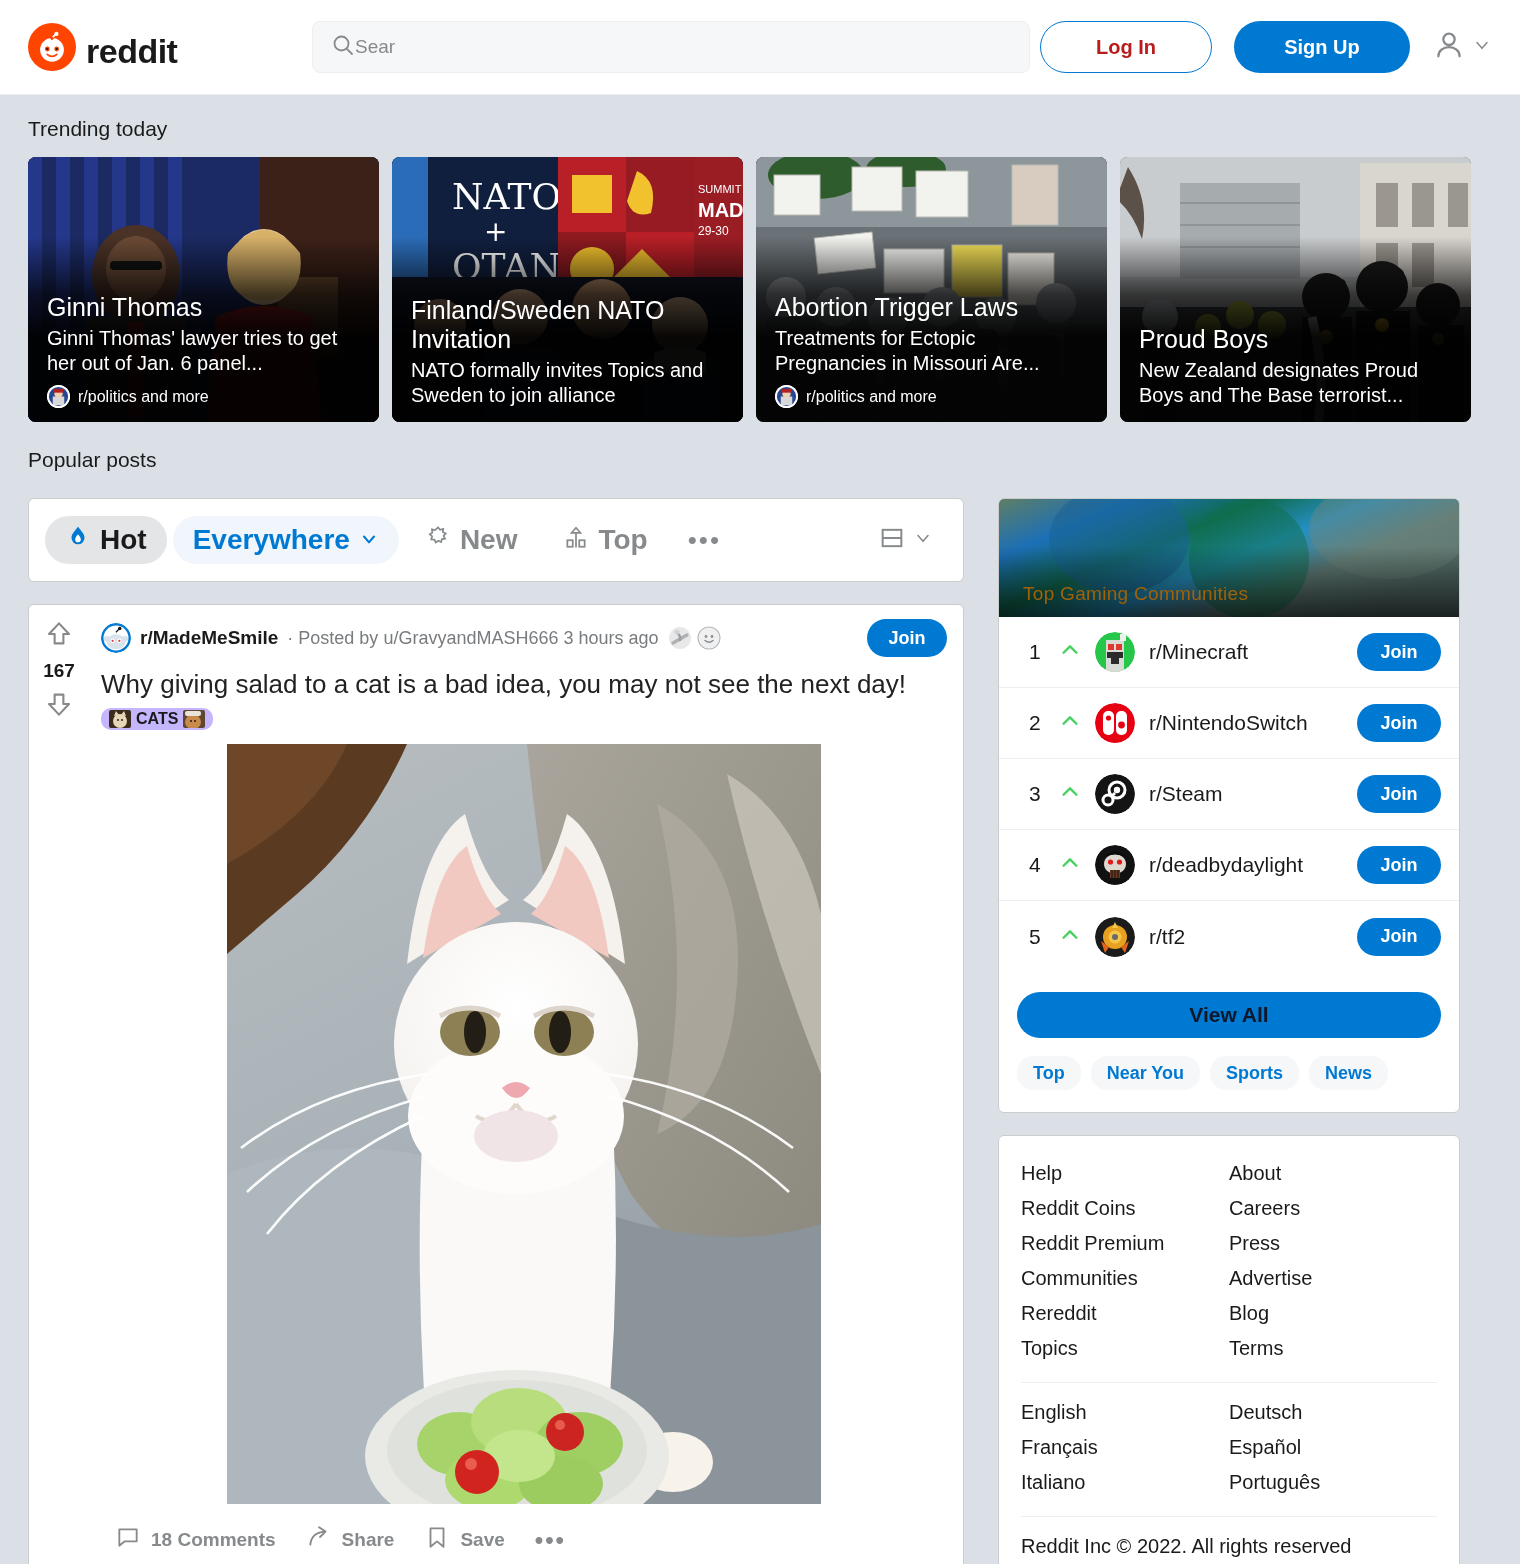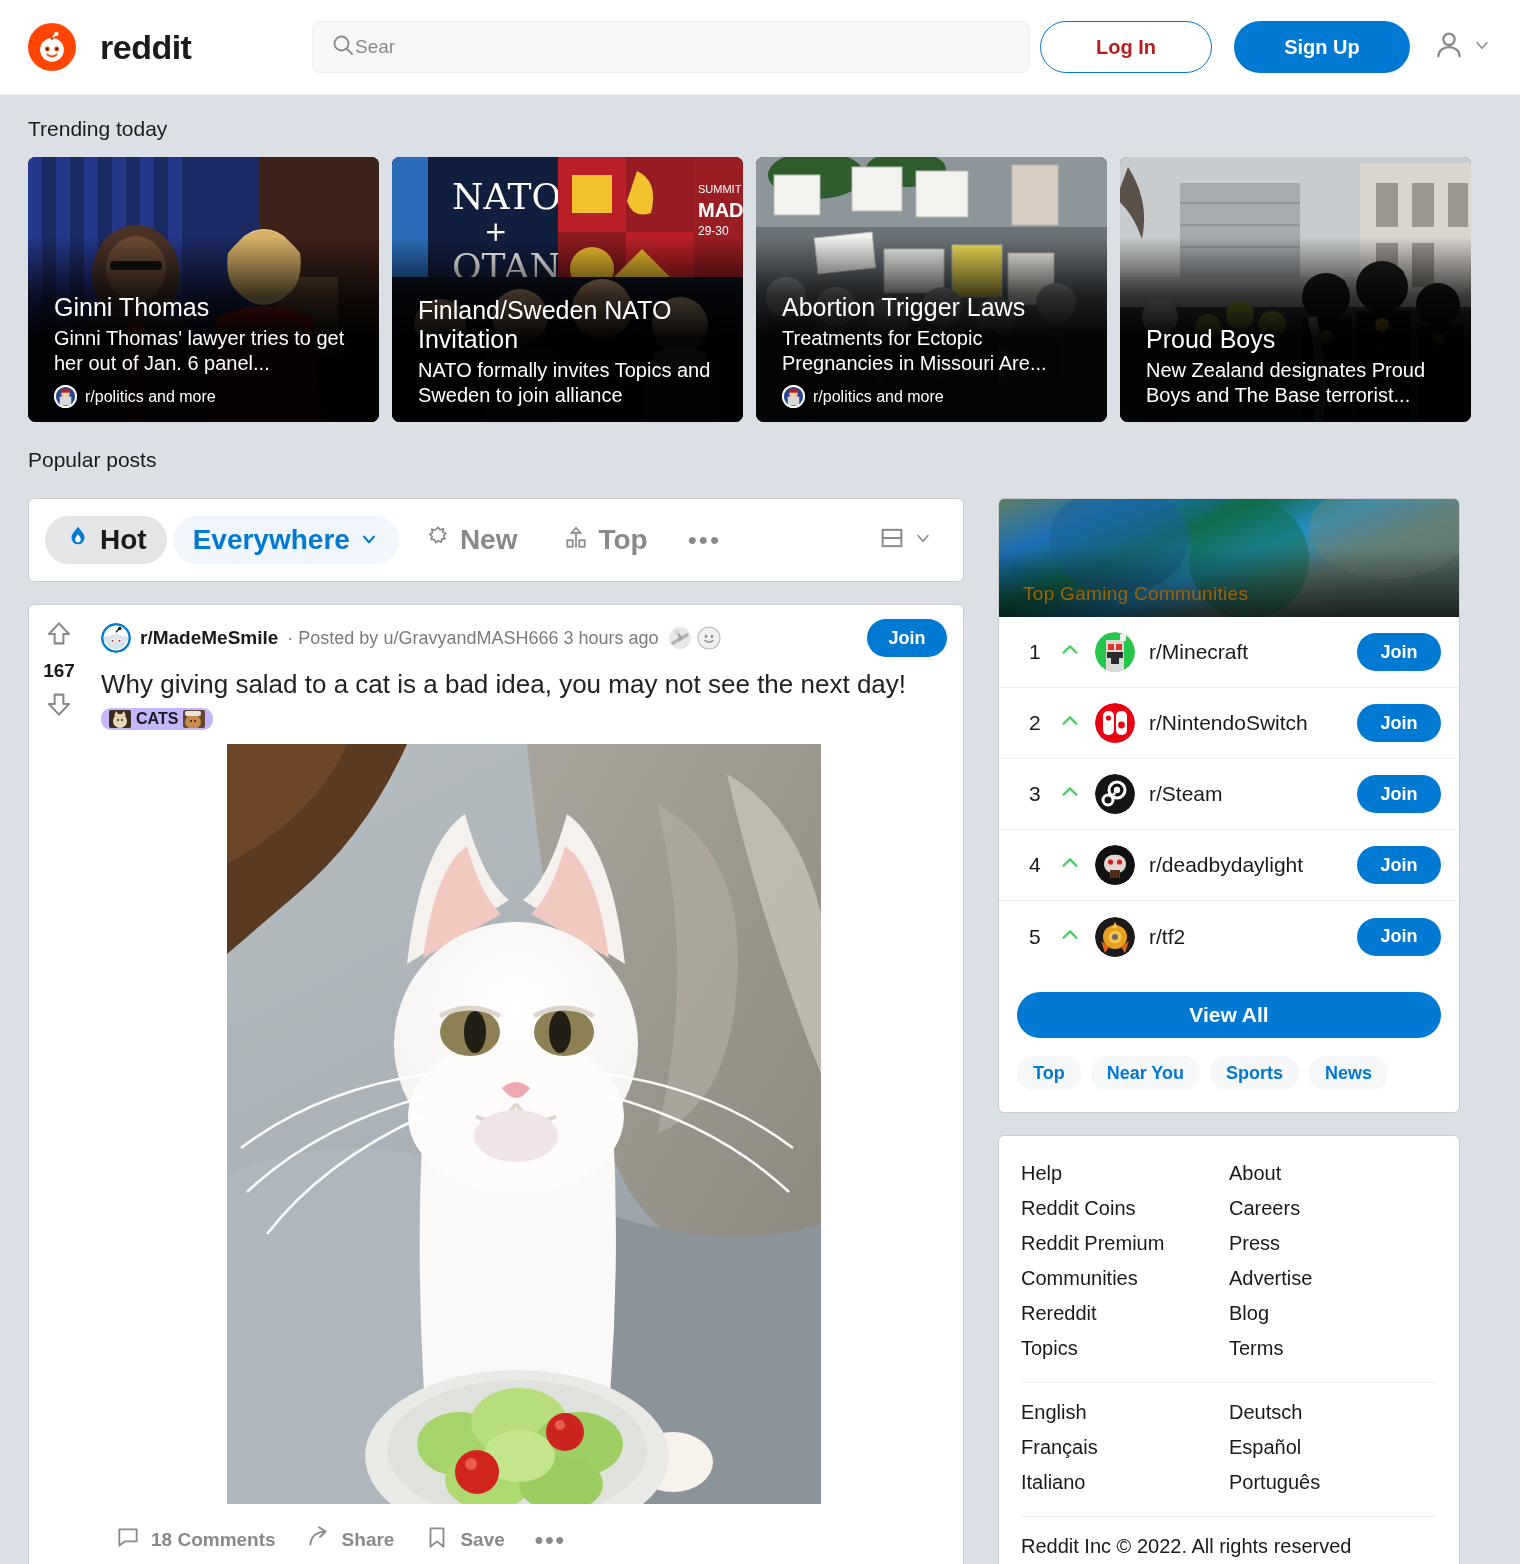--- a/index.html
+++ b/index.html
@@ -11,21 +11,21 @@
   }
 
   
   .header {
     height: 95px; background: #ffffff;
     display: flex; align-items: center;
     padding: 0 28px; gap: 0;
     border-bottom: 1px solid #edeff1;
     position: relative;
   }
-  .logo-wrap { display: flex; align-items: center; gap: 24px; width: 250px; }
+  .logo-wrap { display: flex; align-items: flex-end; gap: 10px; width: 250px; }
   .logo-circle {
     width: 48px; height: 48px; border-radius: 50%;
     background: #ff4500; display: flex; align-items: center; justify-content: center;
     flex: 0 0 auto;
   }
   .logo-word { font-size: 34px; font-weight: 700; color: #1a1a1b; letter-spacing: -0.5px; }
 
   .search-box {
     flex: 0 0 auto; width: 718px; height: 52px; margin-left: 34px;
     background: #f6f7f8; border: 1px solid #edeff1; border-radius: 8px;
@@ -61,21 +61,21 @@
   .trending-row { display: flex; gap: 13px; }
   .tcard {
     width: 351px; height: 265px; border-radius: 8px; overflow: hidden;
     position: relative; cursor: pointer; background: #000;
   }
   .tcard-img { position: absolute; inset: 0; }
   .tcard-shade {
     position: absolute; inset: 0;
     background: linear-gradient(to bottom, rgba(0,0,0,0) 30%, rgba(0,0,0,0.72) 52%, rgba(0,0,0,0.96) 68%);
   }
-  .tcard-body { position: absolute; left: 26px; right: 18px; bottom: 14px; color: #fff; }
+  .tcard-body { position: absolute; left: 19px; right: 18px; bottom: 14px; color: #fff; }
   .tcard-title { font-size: 25px; font-weight: 500; line-height: 1.14; margin-bottom: 5px; }
   .tcard-desc { font-size: 20px; font-weight: 400; line-height: 1.25; }
   .tcard-sub { display: flex; align-items: center; gap: 8px; margin-top: 9px; font-size: 16px; }
   .tcard-sub-avatar { width: 23px; height: 23px; border-radius: 50%; background:#fff; overflow: hidden; flex: 0 0 auto; }
 
   
   .cols { display: flex; gap: 34px; margin-top: 26px; }
   .feed { width: 936px; }
   .side { width: 462px; }
 
@@ -154,21 +154,21 @@
   .gup { color: #46d160; }
   .gicon { width: 40px; height: 40px; border-radius: 50%; overflow: hidden; flex: 0 0 auto; }
   .gname { font-size: 21px; color: #1a1a1b; }
   .gjoin {
     margin-left: auto; width: 84px; height: 38px; border-radius: 19px;
     background: #0079d3; color: #fff; border: none; font-size: 18px; font-weight: 700;
     cursor: pointer; font-family: "Liberation Sans", sans-serif;
   }
   .viewall {
     display: block; margin: 20px 18px 0 18px; width: calc(100% - 36px); height: 46px;
-    background: #0079d3; border: none; border-radius: 23px; color: #ffffff;
+    background: #0079d3; border: none; border-radius: 23px; color: #0f172a;
     font-size: 21px; font-weight: 700; cursor: pointer; font-family: "Liberation Sans", sans-serif;
   }
   .cat-pills { display: flex; gap: 10px; padding: 18px 18px 22px 18px; }
   .cat-pill {
     background: #f6f7f8; border: none; border-radius: 16px; height: 34px; padding: 0 16px;
     color: #0079d3; font-size: 18px; font-weight: 700; cursor: pointer;
     font-family: "Liberation Sans", sans-serif;
   }
 
   .footer-card { margin-top: 22px; padding: 26px 22px 20px 22px; }

